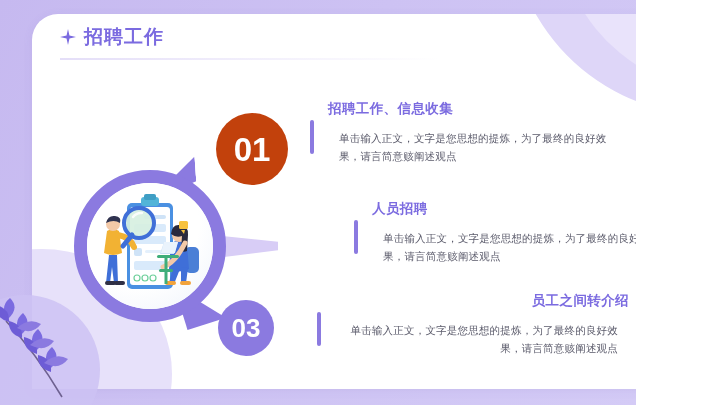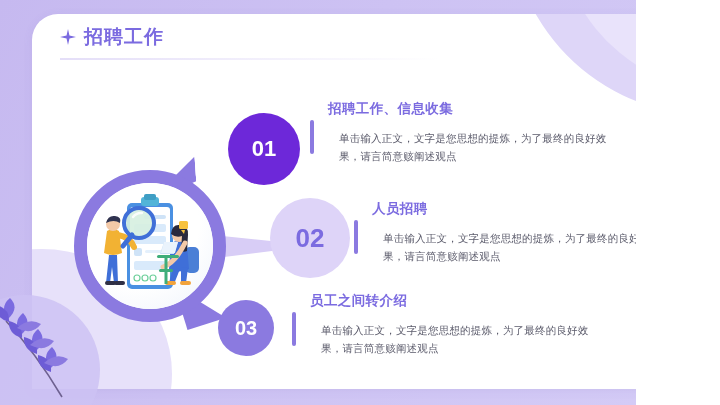--- a/index.html
+++ b/index.html
@@ -186,45 +186,45 @@
   .num {
     position: absolute;
     border-radius: 50%;
     display: flex;
     align-items: center;
     justify-content: center;
     font-weight: bold;
     line-height: 1;
   }
   .num-01 {
-    left: 196px;
+    left: 184px;
     top: 99px;
     width: 72px;
     height: 72px;
-    background: #6d28d9;
+    background: #c2410c;
     color: #ffffff;
-    font-size: 22px;
+    font-size: 33px;
   }
   .num-02 {
     left: 238px;
     top: 184px;
     width: 80px;
     height: 80px;
     background: #ded4f8;
     color: #7b6be0;
     font-size: 26px;
   }
   .num-03 {
     left: 186px;
     top: 286px;
     width: 56px;
     height: 56px;
     background: #8b7ae0;
     color: #ffffff;
-    font-size: 20px;
+    font-size: 26px;
   }
 
   
   .block {
     position: absolute;
     display: flex;
     align-items: flex-start;
     gap: 14px;
   }
   .bar {
@@ -247,21 +247,21 @@
     line-height: 1.75;
     margin: 11px;
     max-width: 272px;
     letter-spacing: 0.2px;
   }
   .block-1 { left: 278px; top: 86px; }
   .block-1 .bar { height: 34px; }
   .block-2 { left: 322px; top: 186px; }
   .block-2 .bar { height: 34px; }
   .block-2 .txt-title { text-align: left; }
-  .block-3 { left: 260px; top: 278px; }
+  .block-3 { left: 285px; top: 278px; text-align: right; }
   .block-3 .bar { height: 34px; }
 
   
   .leaf-wrap {
     position: absolute;
     left: 0;
     bottom: 0;
     width: 110px;
     height: 110px;
     pointer-events: none;
@@ -359,21 +359,20 @@
           <path d="M73 71 l4 -12 l14 0 l-4 12 Z" fill="#cfe3f7"></path>
           <path d="M77 59 l14 0 l-3 11 l-14 0 Z" fill="#eaf3fc"></path>
 
           <rect x="92" y="38" width="9" height="8" rx="1.5" fill="#f7c23e"></rect>
           <path d="M94 47 l3 4 l1 -4 Z" fill="#f7c23e"></path>
         </svg>
       </div>
     </div>
 
     <div class="num num-01">01</div>
-    <div class="num num-02">02</div>
     <div class="num num-03">03</div>
 
     <div class="block block-1">
       <div class="bar"></div>
       <div>
         <p class="txt-title">招聘工作、信息收集</p>
         <p class="txt-body">单击输入正文，文字是您思想的提炼，为了最终的良好效果，请言简意赅阐述观点</p>
       </div>
     </div>
 

